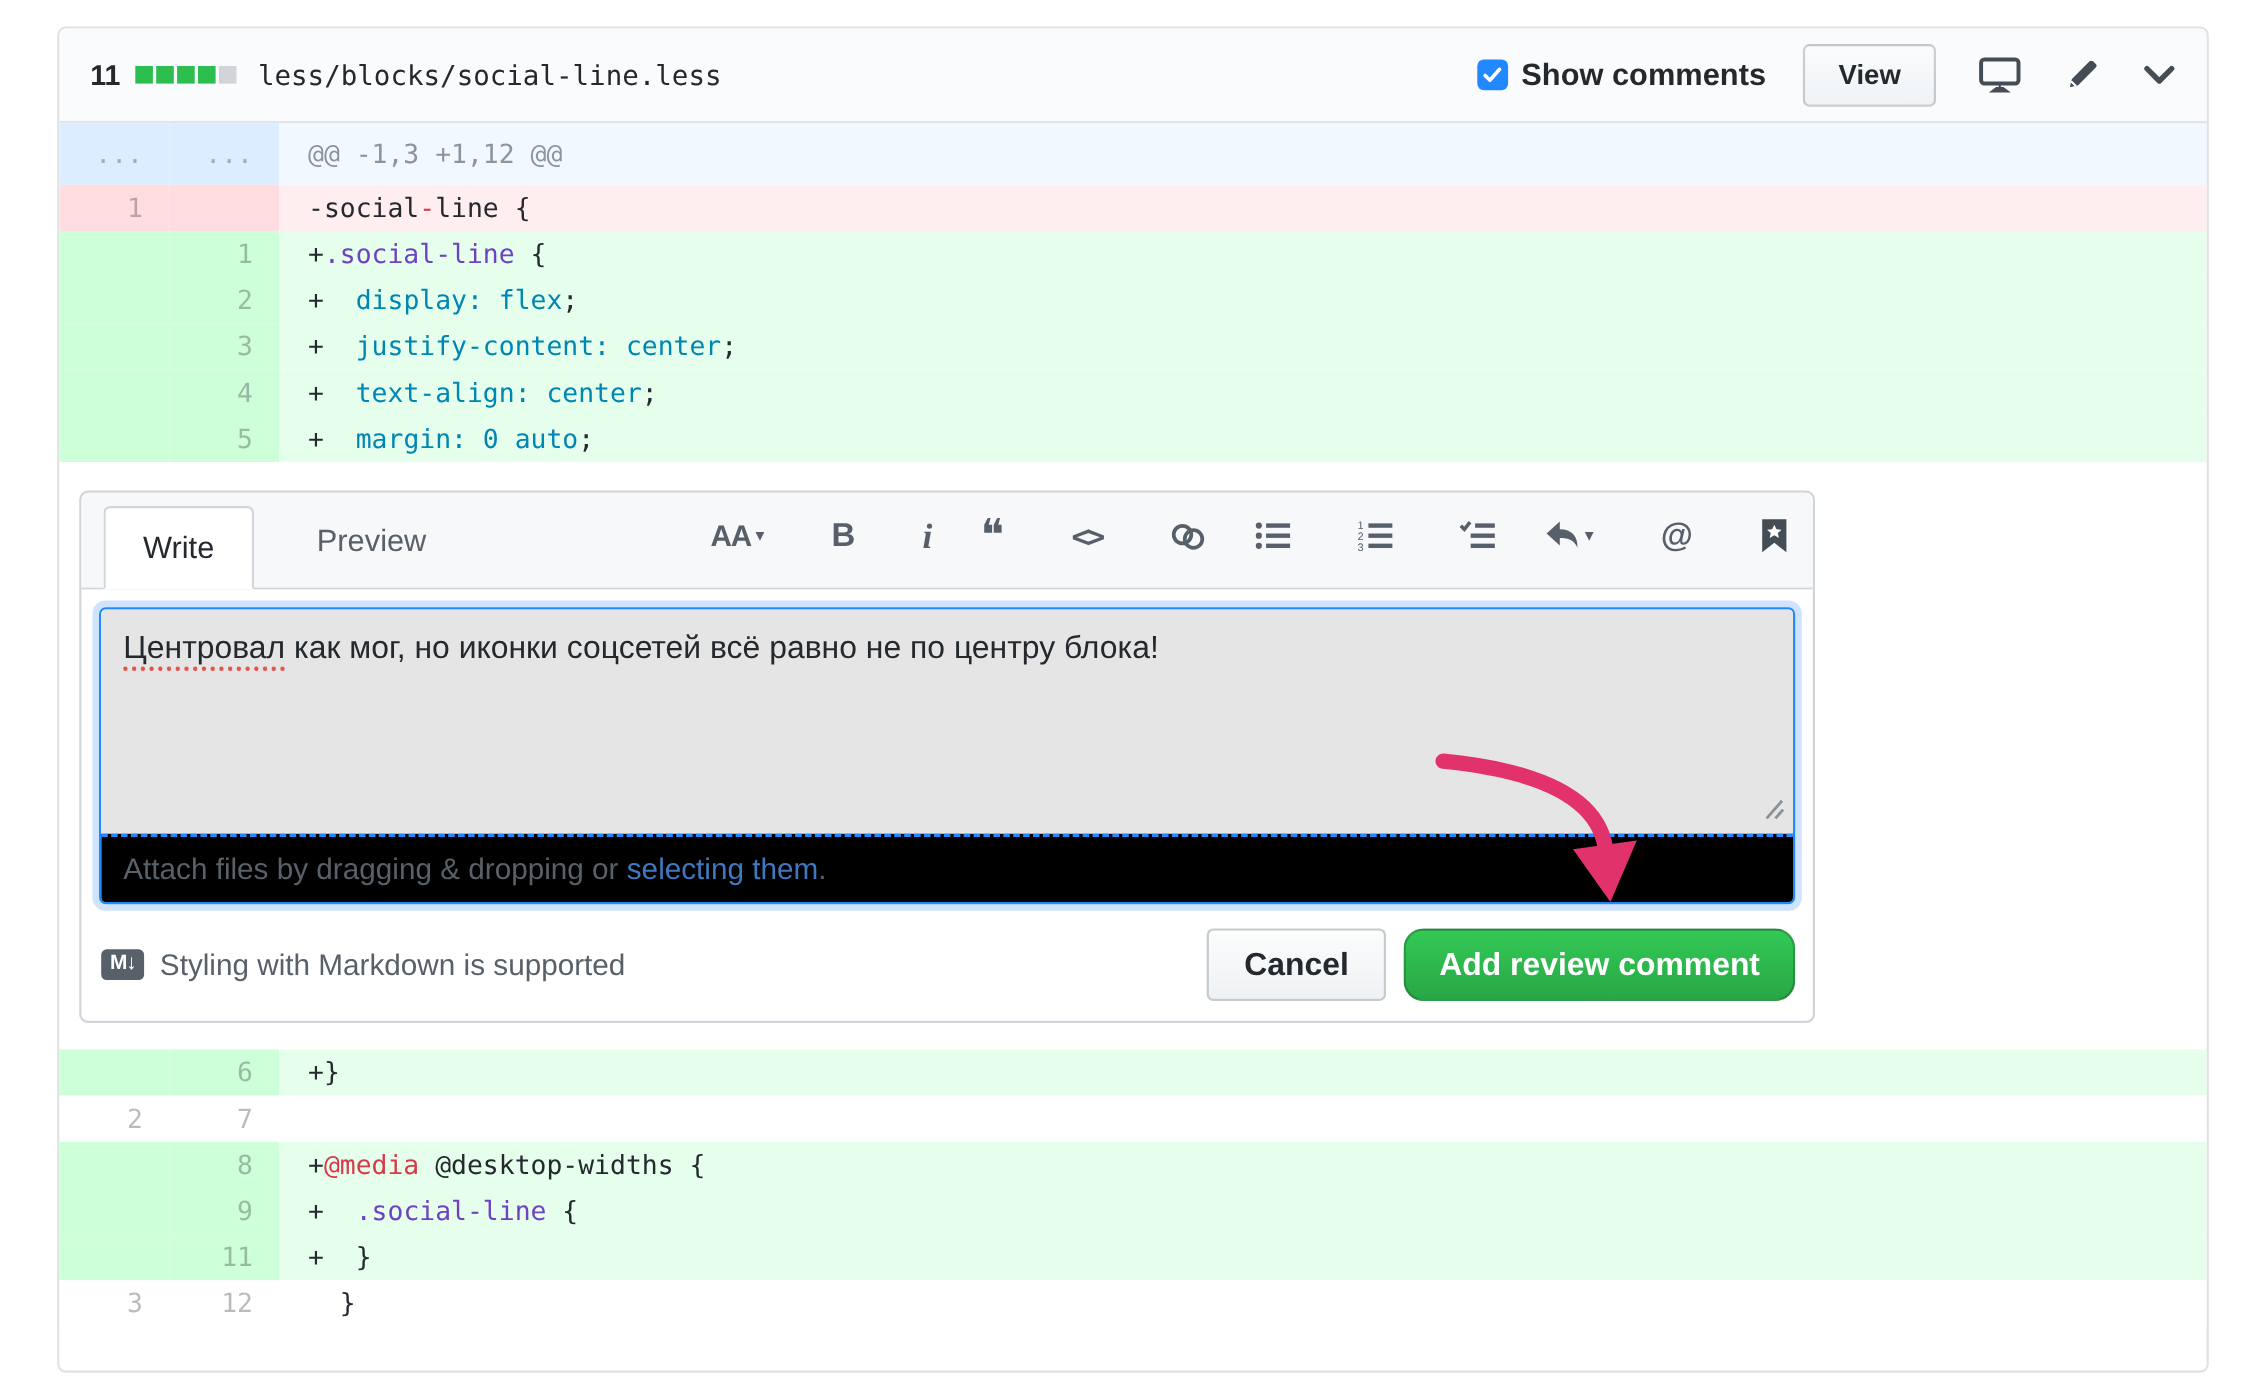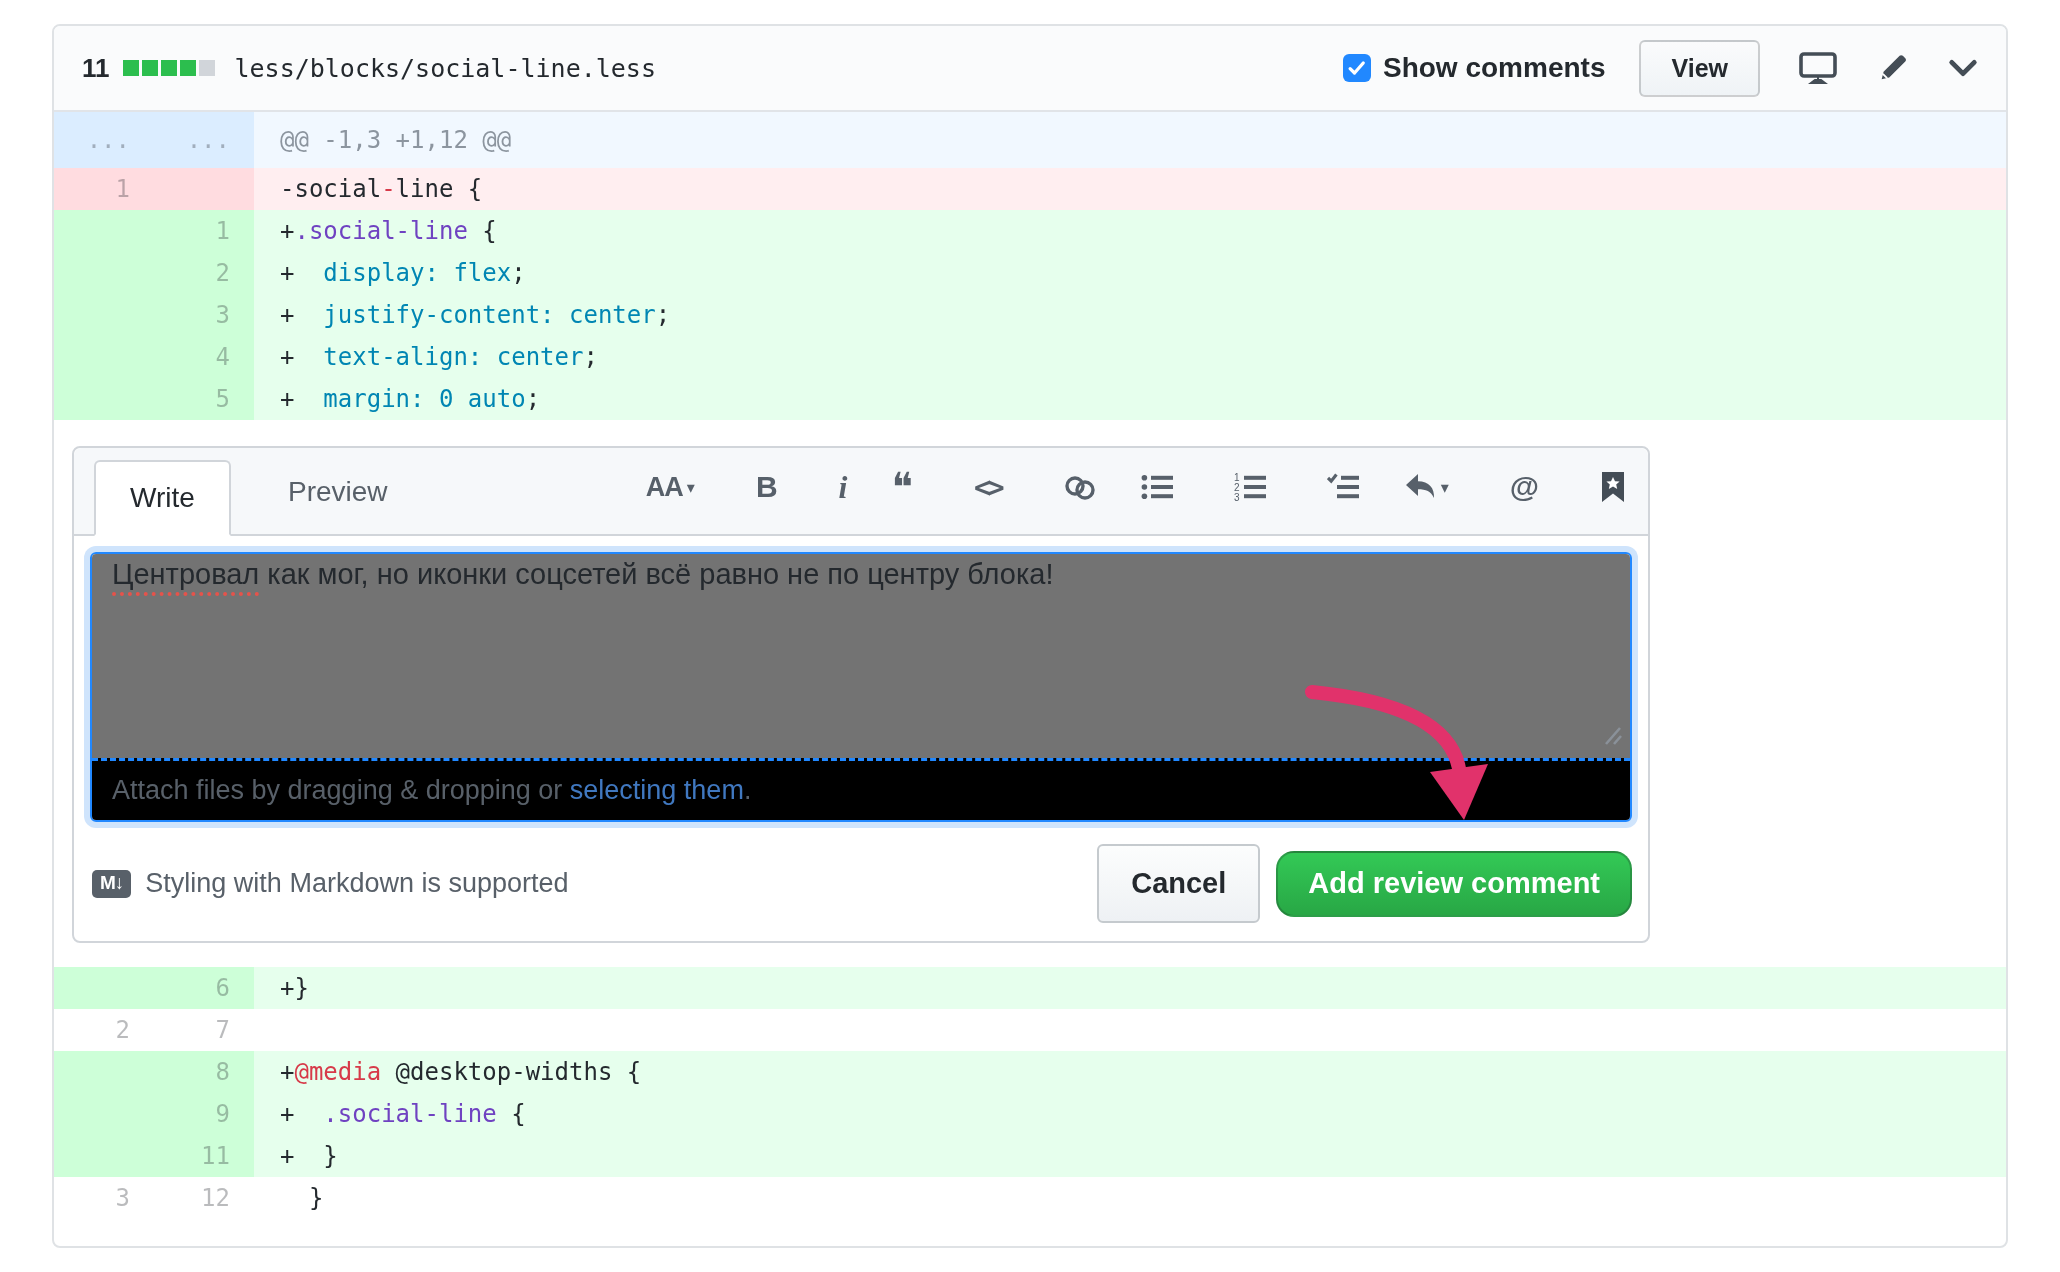--- a/index.html
+++ b/index.html
@@ -64,32 +64,32 @@
   .g-caret { font-size:16px; margin-left:4px; align-self:center; }
   .g-bold { font-size:30px; font-weight:bold; }
   .g-italic { font-family:"Liberation Serif", serif; font-style:italic; font-size:32px; font-weight:bold; }
   .g-quote { font-size:40px; line-height:30px; font-family:"DejaVu Serif", serif; }
   .g-code { font-size:28px; font-weight:bold; letter-spacing:-3px; font-family:"DejaVu Sans Mono", monospace; }
   .g-at { font-size:30px; font-weight:bold; }
 
   .editor-wrap { margin:16px; }
   .textarea-box { border:2px solid #2188ff; border-radius:6px; box-shadow:0 0 0 6px #cfe4fc;
     overflow:hidden; position:relative; }
-  .ta-text { height:204px; padding:0 20px; font-size:29px; line-height:40px; background:#737373; }
+  .ta-text { height:204px; padding:15px 20px; font-size:29px; line-height:40px; background:#e5e5e5; }
   .misspell { text-decoration:underline dotted #e5534b; text-decoration-thickness:4px; text-underline-offset:8px; }
   .resize-handle { position:absolute; right:8px; top:172px; }
   .attach-bar { border-top:3px dashed #2188ff; background:#000000; padding:14px 20px;
     font-size:27px; color:#586069; }
   .attach-link { color:#4078c0; cursor:pointer; }
 
   .card-footer { display:flex; align-items:center; padding:6px 16px 18px 18px; }
   .md-badge { background:#586069; color:#fff; border-radius:5px; font-size:19px; font-weight:bold;
     padding:2px 8px 4px; letter-spacing:-1px; }
   .md-note { font-size:27px; color:#586069; margin-left:14px; }
-  .btn-cancel { margin-left:auto; height:79px; padding:12px 32px; font-size:29px; font-weight:bold;
+  .btn-cancel { margin-left:auto; height:66px; padding:12px 32px; font-size:29px; font-weight:bold;
     color:#24292e; background:linear-gradient(#fcfdfd,#eef1f4); border:2px solid #c5cace; border-radius:6px; }
   .btn-submit { margin-left:16px; height:66px; padding:0 30px; font-size:29px; font-weight:bold;
     color:#fff; background:linear-gradient(#33c956,#28a745); border:2px solid rgba(27,31,35,0.25);
     border-radius:18px; }
 
   .arrow-overlay { position:absolute; left:0; top:0; width:2060px; height:1272px; pointer-events:none; }
 </style>
 </head>
 <body>
 

